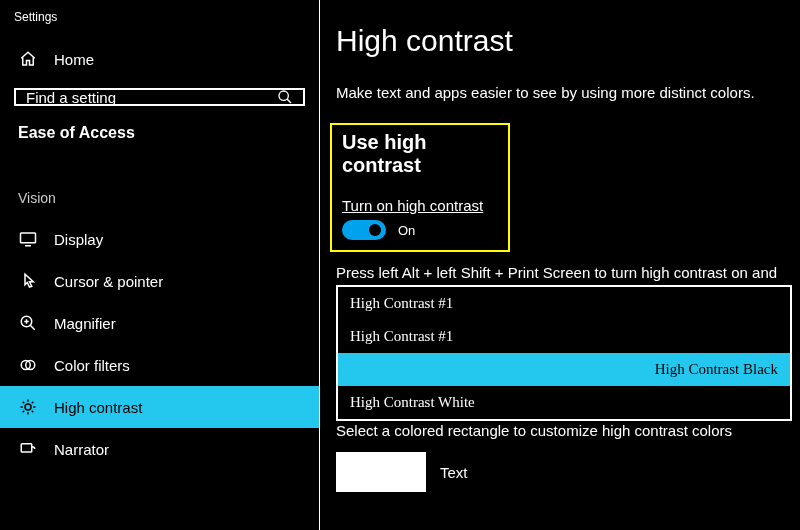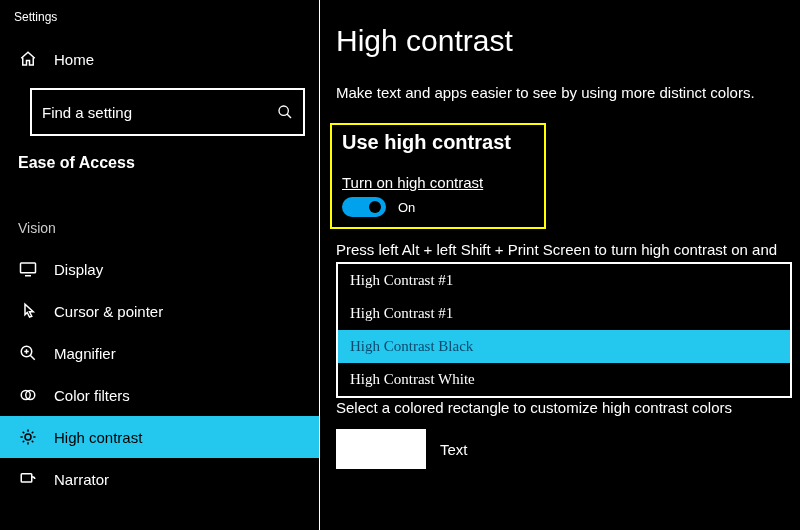--- a/index.html
+++ b/index.html
@@ -43,23 +43,22 @@
     background: #24c7ee;
     color: #000;
   }
   .search-wrap {
     margin: 8px 14px 14px 14px;
   }
   .search {
     display: flex;
     align-items: center;
     border: 2px solid #fff;
-    height: 48px;
+    height: 18px;
     padding: 0 10px;
-    margin-left: 16px;
   }
   .search span.placeholder {
     flex: 1;
     font-size: 15px;
     color: #fff;
   }
   .group-header {
     font-size: 16px;
     font-weight: 700;
     padding: 4px 14px 18px 18px;
@@ -80,21 +79,21 @@
     padding-left: 16px;
   }
   .page-desc {
     font-size: 15px;
     padding: 26px 16px 0 16px;
   }
   .highlight-box {
     border: 2px solid #ffff00;
     margin: 22px 0 0 10px;
     padding: 6px 22px 10px 10px;
-    width: 216px;
+    width: 180px;
   }
   .hc-sub {
     font-size: 20px;
     font-weight: 600;
   }
   .hc-label {
     font-size: 15px;
     margin-top: 20px;
     text-decoration: underline;
   }
@@ -135,21 +134,22 @@
     z-index: 3;
   }
   .dropdown-item {
     font-size: 15px;
     padding: 8px 12px;
     color: #fff;
     font-family: Liberation Serif, serif;
   }
   .dropdown-item.selected {
     background: #24c7ee;
-    color: #0c4a6e;
+    color: #000000;
+    text-align: right;
   }
   .covered-text {
     font-size: 15px;
     padding: 2px 16px 0 16px;
     color: #fff;
     position: relative;
     top: -1px;
   }
   .swatch-row {
     display: flex;

